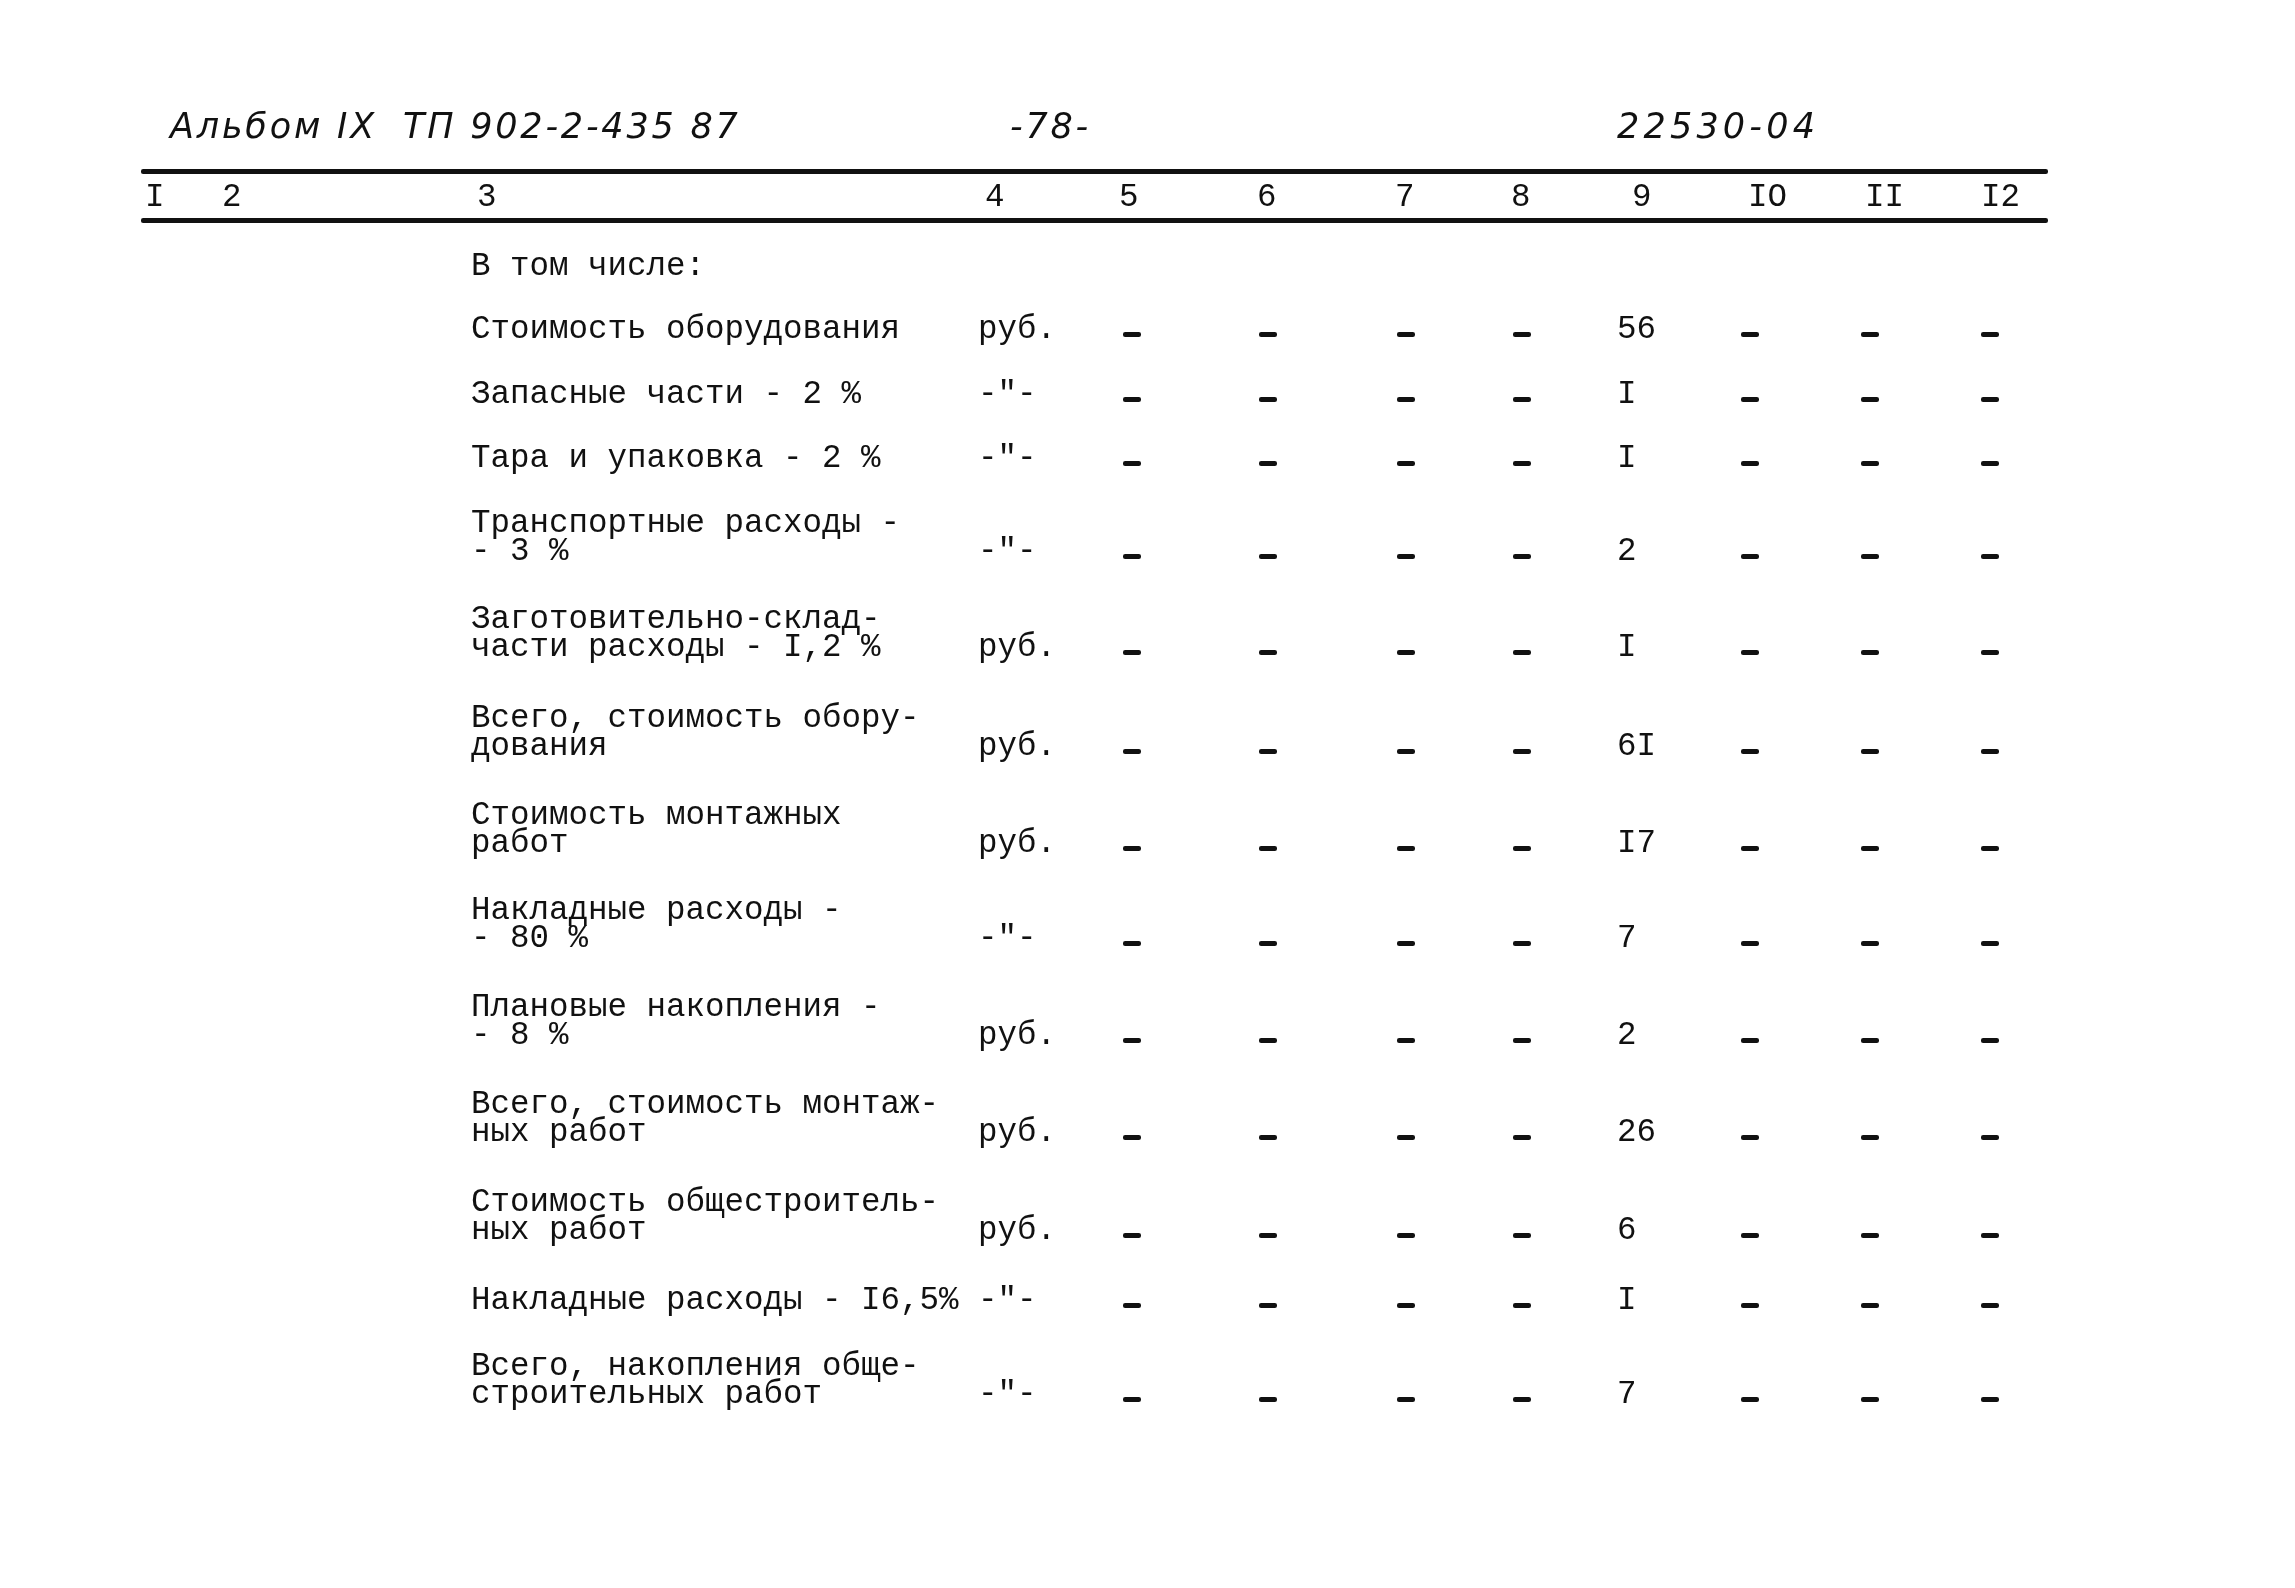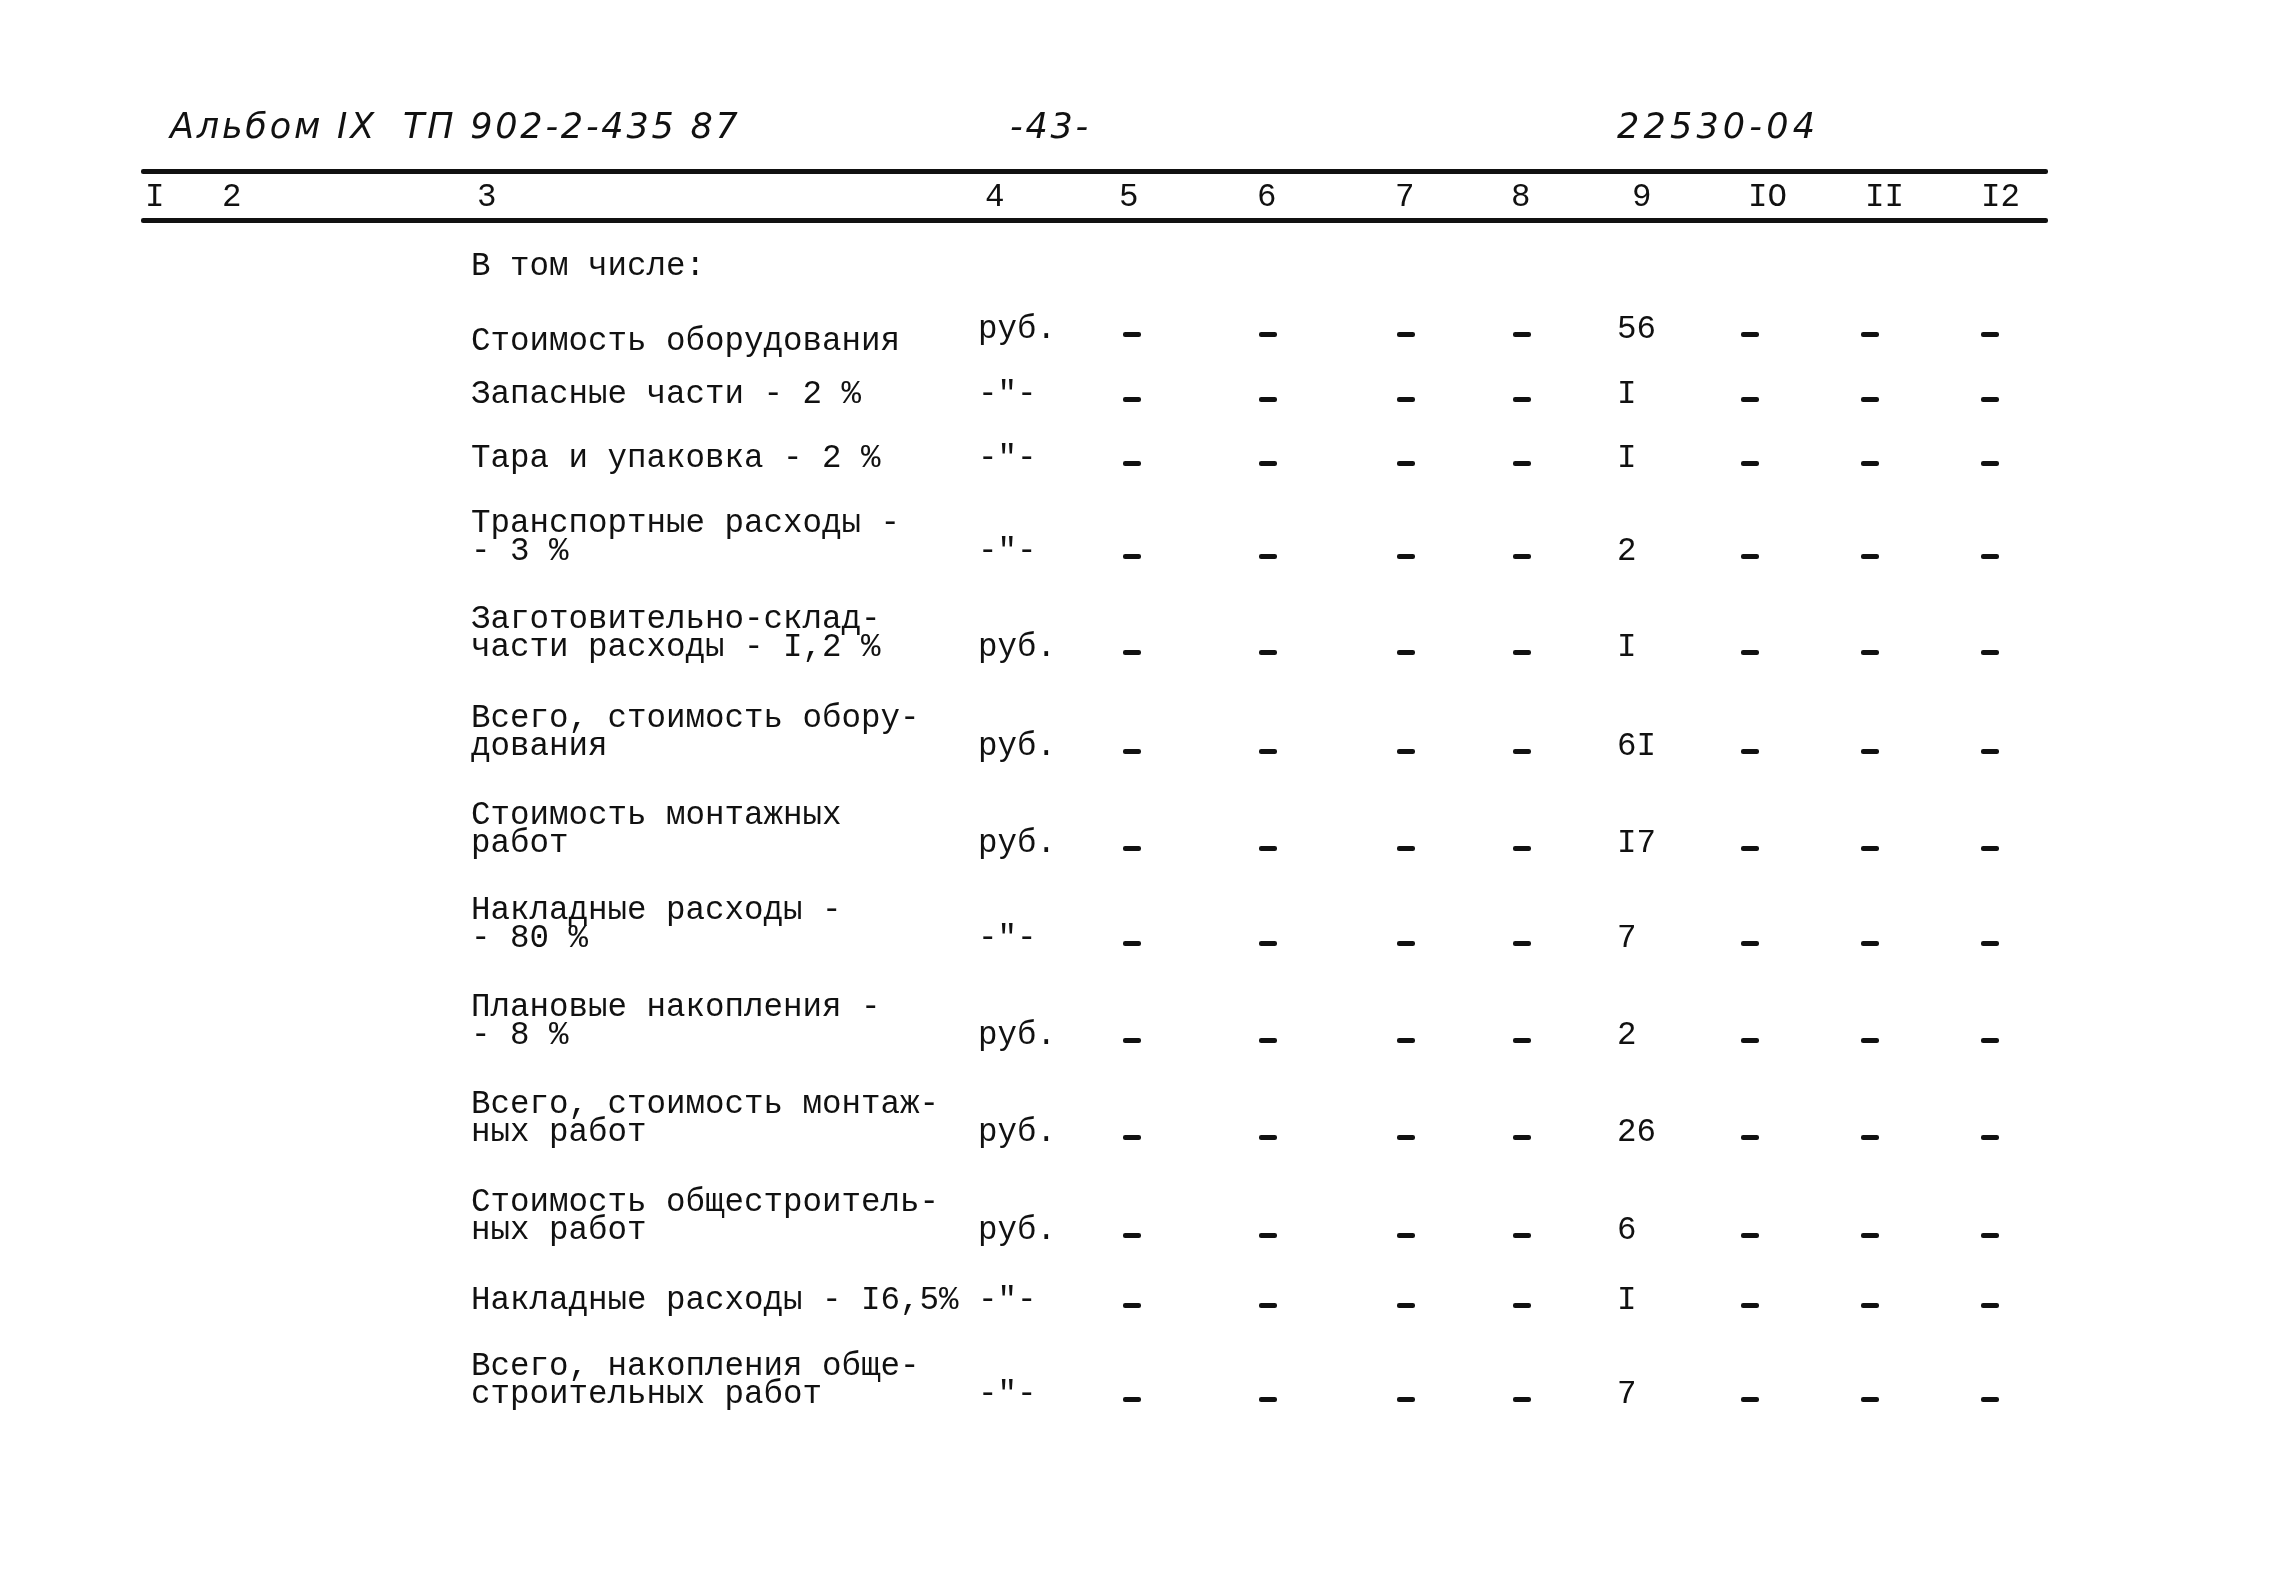--- a/index.html
+++ b/index.html
@@ -25,21 +25,21 @@
   .cell { position: absolute; font-size: 32.5px; line-height: 28px; }
   .dash { position: absolute; width: 18.4px; height: 5px; background: #111; border-radius: 2.1px; }
 </style>
 </head>
 <body>
 
 <div>
 
   <div class="hdr hdr-album">Альбом IX</div>
   <div class="hdr hdr-code">ТП 902-2-435 87</div>
-  <div class="hdr hdr-page">-43-</div>
+  <div class="hdr hdr-page">-78-</div>
   <div class="hdr hdr-doc">22530-04</div>
 
   <div class="rule rule-top"></div>
 
   <div class="colnums">
     <span class="colnum" style="left:145px">I</span>
     <span class="colnum" style="left:222px">2</span>
     <span class="colnum" style="left:477px">3</span>
     <span class="colnum" style="left:985px">4</span>
     <span class="colnum" style="left:1119px">5</span>
@@ -51,21 +51,21 @@
     <span class="colnum" style="left:1865px">II</span>
     <span class="colnum" style="left:1981px">I2</span>
   </div>
 
   <div class="rule rule-bot"></div>
 
   <div class="label" style="top:253px">В том числе:</div>
 
   <div class="rows" id="rows">
       <div class="row" style="top: 316px;">
-        <div class="label" style="top: 12px;">Стоимость оборудования</div>
+        <div class="label" style="top: 0px;">Стоимость оборудования</div>
         <div class="cell" style="left: 978px; top: 0px;">руб.</div>
         <div class="cell" style="left: 1617px; top: 0px;">56</div>
         <div class="dash" style="left: 1123px; top: 15.5px;"></div>
         <div class="dash" style="left: 1259px; top: 15.5px;"></div>
         <div class="dash" style="left: 1397px; top: 15.5px;"></div>
         <div class="dash" style="left: 1513px; top: 15.5px;"></div>
         <div class="dash" style="left: 1741px; top: 15.5px;"></div>
         <div class="dash" style="left: 1861px; top: 15.5px;"></div>
         <div class="dash" style="left: 1981px; top: 15.5px;"></div>
       </div>

